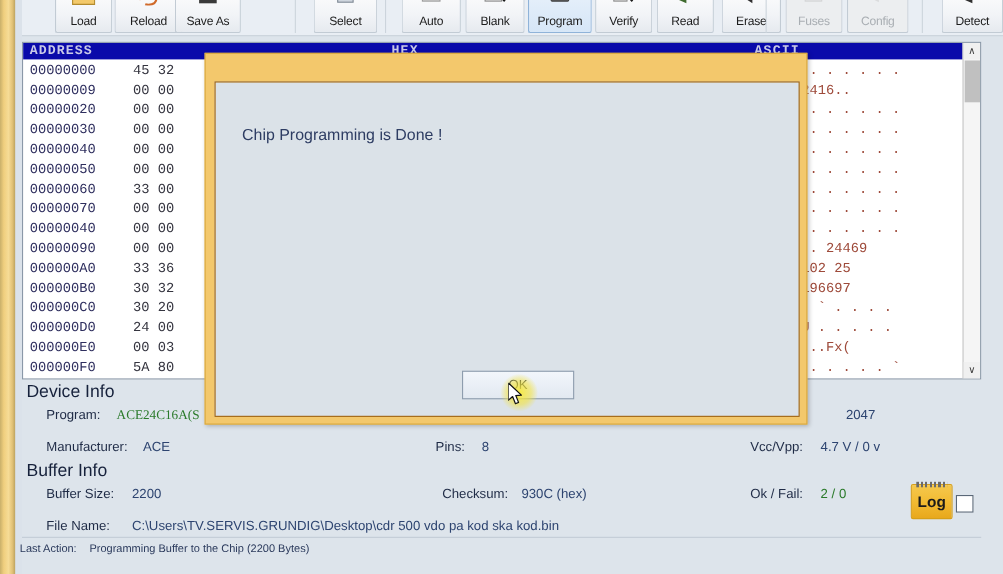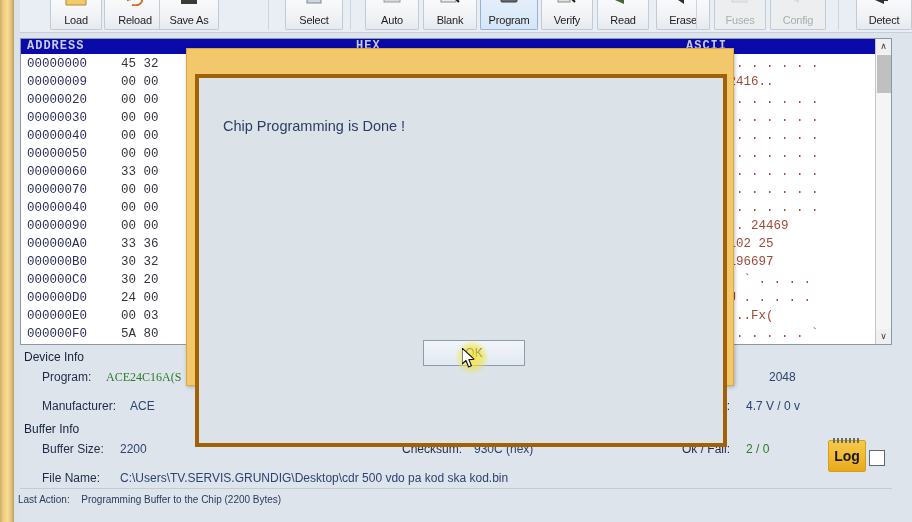--- a/index.html
+++ b/index.html
@@ -121,21 +121,21 @@
   .vsc-down { bottom: 0; }
   .vsc-thumb {
     position: absolute; left: 1px; top: 16px;
     width: 14px; height: 38px;
     background: #c0c0c0;
     cursor: pointer;
   }
 
   
   .panel { position: absolute; font-size: 12px; color: #2c3a54; }
-  .grpttl { font-size: 12px; color: #16213b; }
+  .grpttl { font-size: 16px; color: #16213b; }
   .fld-lbl { color: #1f2b46; }
   .fld-val { color: #2d4470; }
   .fld-val.green { color: #2a7a2a; }
 
   #device-info { left: 24px; top: 348px; width: 870px; height: 62px; }
   #buffer-info { left: 24px; top: 420px; width: 870px; height: 62px; }
   .row { position: absolute; height: 18px; line-height: 18px; white-space: nowrap; }
 
   .lastaction {
     position: absolute; left: 18px; top: 494px;
@@ -176,23 +176,23 @@
   #dialog-overlay-frame {
     position: absolute; left: 186px; top: 48px;
     width: 548px; height: 338px;
     background: #f3c86c;
     border: 1px solid #d9a83f;
     box-shadow: 1px 1px 4px rgba(0,0,0,.25);
     box-sizing: border-box;
   }
   #dialog-body {
     position: absolute; left: 8px; top: 25px;
-    width: 532px; height: 373px;
+    width: 532px; height: 305px;
     background: #dbe2e8;
-    border: 4px solid #a16207;
+    border: 1px solid #a16207;
     box-sizing: border-box;
   }
   #dialog-message {
     position: absolute; left: 24px; top: 40px;
     font-size: 14.5px; color: #2e3d63;
     white-space: nowrap;
   }
   #dialog-ok-button {
     position: absolute; left: 224px; top: 262px;
     width: 102px; height: 26px;
@@ -350,21 +350,21 @@
       <div class="vsc-arrow vsc-up">∧</div>
       <div class="vsc-thumb"></div>
       <div class="vsc-arrow vsc-down">∨</div>
     </div>
   </div>
 
   <div class="panel" id="device-info">
     <div class="row grpttl" style="left:0;top:0;">Device Info</div>
     <div class="row fld-lbl" style="left:18px;top:20px;">Program:</div>
     <div class="row fld-val green" style="left:82px;top:20px;font-family:Liberation Serif, serif;">ACE24C16A(S</div>
-    <div class="row fld-val" style="left:745px;top:20px;">2048</div>
+    <div class="row fld-val" style="left:745px;top:20px;">2047</div>
     <div class="row fld-lbl" style="left:18px;top:49px;">Manufacturer:</div>
     <div class="row fld-val" style="left:106px;top:49px;">ACE</div>
     <div class="row fld-lbl" style="left:372px;top:49px;">Pins:</div>
     <div class="row fld-val" style="left:414px;top:49px;">8</div>
     <div class="row fld-lbl" style="left:658px;top:49px;">Vcc/Vpp:</div>
     <div class="row fld-val" style="left:722px;top:49px;">4.7 V / 0 v</div>
   </div>
 
   <div class="panel" id="buffer-info">
     <div class="row grpttl" style="left:0;top:0;">Buffer Info</div>

